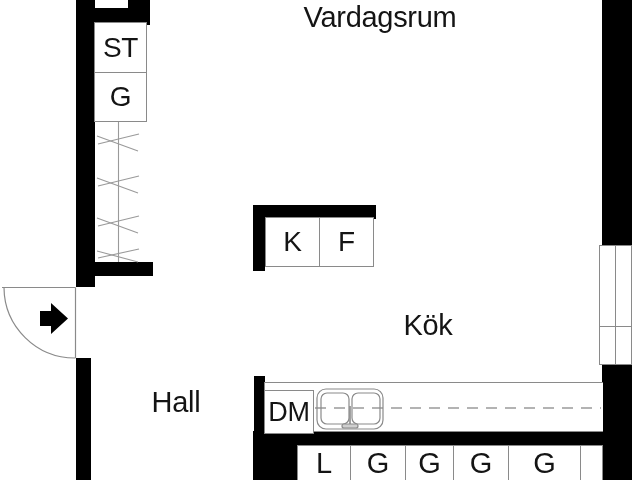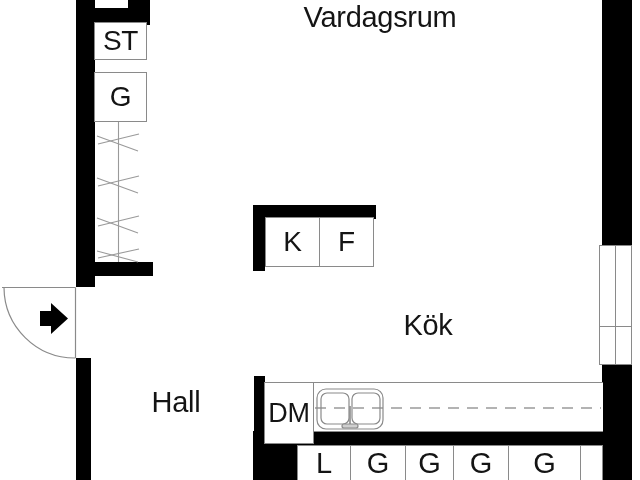--- a/index.html
+++ b/index.html
@@ -47,36 +47,36 @@
   <div class="wall" style="left:253px;top:205px;width:12px;height:66px"></div>
   <div class="wall" style="left:254px;top:376px;width:11px;height:58px"></div>
   <div class="wall" style="left:253px;top:431px;width:349px;height:15px"></div>
   <div class="wall" style="left:253px;top:431px;width:44px;height:49px"></div>
 
   <div class="window">
     <div class="mullion-v"></div>
     <div class="mullion-h"></div>
   </div>
 
-  <div class="box fixture-font" style="left:94px;top:22px;width:53px;height:38px">
+  <div class="box fixture-font" style="left:94px;top:22px;width:53px;height:51px">
     <span class="lbl">ST</span>
   </div>
   <div class="box fixture-font" style="left:94px;top:72px;width:53px;height:50px">
     <span class="lbl">G</span>
   </div>
 
   <div class="box fixture-font" style="left:265px;top:217px;width:55px;height:50px">
     <span class="lbl">K</span>
   </div>
   <div class="box fixture-font" style="left:319px;top:217px;width:55px;height:50px">
     <span class="lbl">F</span>
   </div>
 
   <div class="box" style="left:264px;top:382px;width:339px;height:50px;border-right:none"></div>
-  <div class="box fixture-font" style="left:264px;top:382px;width:50px;height:62px">
+  <div class="box fixture-font" style="left:264px;top:390px;width:50px;height:44px">
     <span class="lbl" style="font-size:27px">DM</span>
   </div>
 
   <div class="box cab-font" style="left:297px;top:445px;width:54px;height:37px">
     <span class="lbl">L</span>
   </div>
   <div class="box cab-font" style="left:350px;top:445px;width:56px;height:37px">
     <span class="lbl">G</span>
   </div>
   <div class="box cab-font" style="left:405px;top:445px;width:49px;height:37px">

